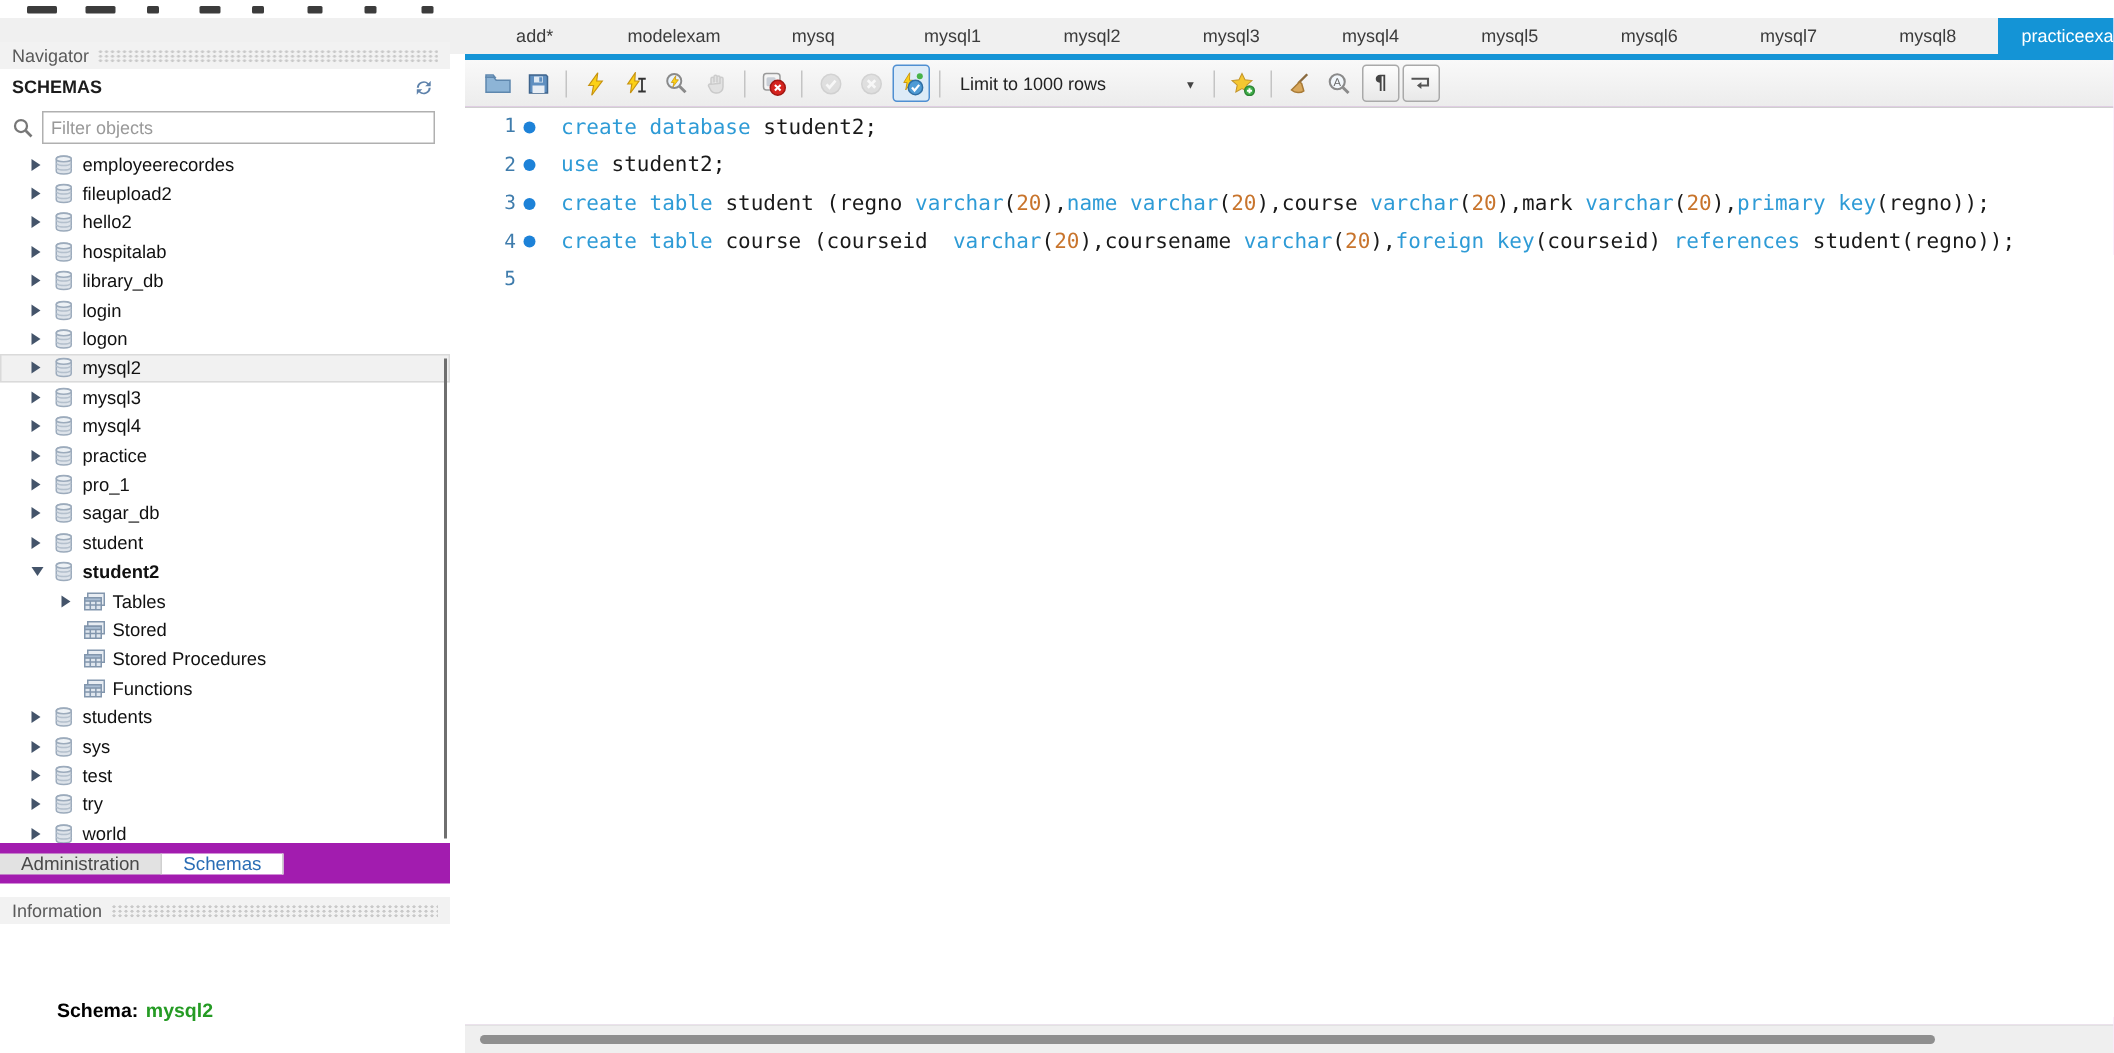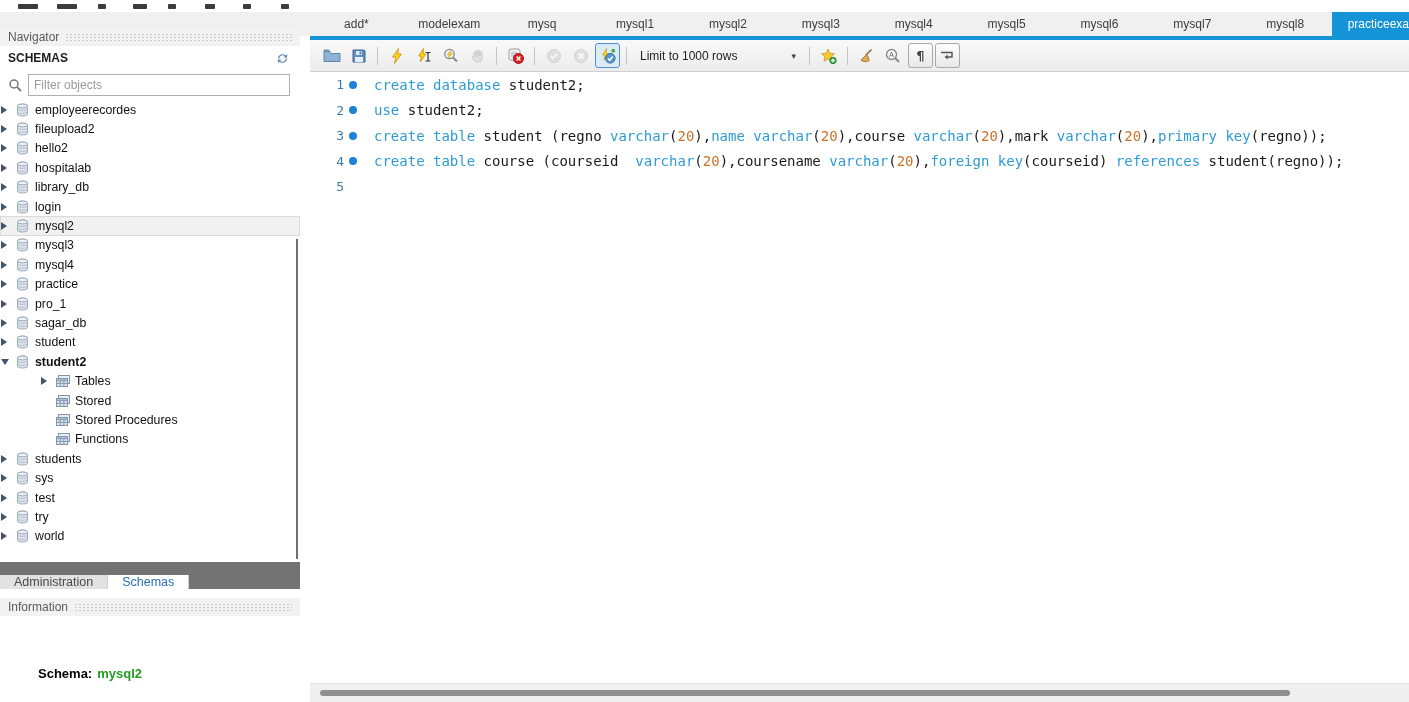--- a/index.html
+++ b/index.html
@@ -52,32 +52,32 @@
   #sidebar{position:absolute;left:0;top:28px;width:300px;height:674px;background:#fff;}
   .panel-header{height:18px;background:#f2f2f2;display:flex;align-items:center;padding:0 8px;font-size:12px;color:#5a5a5a;}
   .panel-header .dots{flex:1 1 auto;height:9px;margin-left:6px;background-image:radial-gradient(#c9c9c9 1px,transparent 1.1px);background-size:4px 3px;}
   #schemas-head{height:24px;display:flex;align-items:center;padding:0 10px 0 8px;}
   #schemas-head .title{font-size:12px;font-weight:bold;color:#1c1c1c;flex:1;}
   #filter-row{height:30px;display:flex;align-items:center;padding:0 10px 0 8px;}
   #filter-input{flex:1;height:22px;margin-left:6px;border:1px solid #b0b0b0;font-size:12px;padding:0 5px;color:#0f172a;outline:none;font-family:"Liberation Sans",sans-serif;}
   #filter-input::placeholder{color:#999;}
 
   #tree{position:relative;}
-  .trow{height:19.4px;display:flex;align-items:center;padding-left:0;border:1px solid transparent;}
+  .trow{height:19.4px;display:flex;align-items:center;padding-left:20px;border:1px solid transparent;}
   .trow.child{padding-left:40px;}
   .trow.highlight{background:#f1f1f1;border:1px solid #dadada;}
   .trow .arrbox{width:14px;flex:0 0 auto;display:flex;align-items:center;}
   .arr-r{width:0;height:0;border-top:4px solid transparent;border-bottom:4px solid transparent;border-left:6px solid #44546a;}
   .arr-d{width:0;height:0;border-left:4px solid transparent;border-right:4px solid transparent;border-top:6px solid #44546a;}
   .trow .ticon{width:20px;flex:0 0 auto;display:flex;align-items:center;}
   .trow .tlabel{font-size:12.3px;color:#111;white-space:nowrap;}
   .trow.bold .tlabel{font-weight:bold;}
   #tree-scrollbar{position:absolute;right:2px;top:139px;width:2px;height:320px;background:#6f6f6f;}
 
-  #bottom-tabs{position:absolute;left:0;top:534px;width:300px;height:27px;background:#737373;display:flex;align-items:flex-end;}
+  #bottom-tabs{position:absolute;left:0;top:534px;width:300px;height:27px;background:#a21caf;display:flex;align-items:center;}
   .btab{display:flex;align-items:center;padding:0 14px;font-size:12.5px;color:#4a4a4a;background:#e2e2e2;border-right:1px solid #d0d0d0;}
   .btab.active{background:#ffffff;color:#2a6db5;}
   #info-header{position:absolute;left:0;top:570px;width:300px;}
   #info-content{position:absolute;left:0;top:592px;width:300px;height:110px;background:#fff;}
   #schema-line{margin:46px 0 0 38px;font-size:13px;font-weight:bold;color:#000;}
   #schema-line .val{color:var(--green);margin-left:5px;}
 </style>
 </head>
 <body>
 
@@ -189,20 +189,33 @@
         </span>
         <span class="ticon">
           <svg width="15" height="14" viewBox="0 0 15 14">
             <path d="M2.5 3 c0 -1.2 2.2 -2 5 -2 s5 .8 5 2 v8 c0 1.2 -2.2 2 -5 2 s-5 -.8 -5 -2 Z" fill="#dde3ea" stroke="#9cabbc"></path>
             <ellipse cx="7.5" cy="3" rx="5" ry="1.9" fill="#edf1f5" stroke="#9cabbc"></ellipse>
             <path d="M2.5 6 c1 .9 2.7 1.4 5 1.4 s4 -.5 5 -1.4 M2.5 9 c1 .9 2.7 1.4 5 1.4 s4 -.5 5 -1.4" fill="none" stroke="#b4c0cd"></path>
           </svg>
         </span>
         <span class="tlabel">login</span>
       </div>
+      <div class="trow">
+        <span class="arrbox">
+          <span class="arr-r"></span>
+        </span>
+        <span class="ticon">
+          <svg width="15" height="14" viewBox="0 0 15 14">
+            <path d="M2.5 3 c0 -1.2 2.2 -2 5 -2 s5 .8 5 2 v8 c0 1.2 -2.2 2 -5 2 s-5 -.8 -5 -2 Z" fill="#dde3ea" stroke="#9cabbc"></path>
+            <ellipse cx="7.5" cy="3" rx="5" ry="1.9" fill="#edf1f5" stroke="#9cabbc"></ellipse>
+            <path d="M2.5 6 c1 .9 2.7 1.4 5 1.4 s4 -.5 5 -1.4 M2.5 9 c1 .9 2.7 1.4 5 1.4 s4 -.5 5 -1.4" fill="none" stroke="#b4c0cd"></path>
+          </svg>
+        </span>
+        <span class="tlabel">logon</span>
+      </div>
       <div class="trow highlight">
         <span class="arrbox">
           <span class="arr-r"></span>
         </span>
         <span class="ticon">
           <svg width="15" height="14" viewBox="0 0 15 14">
             <path d="M2.5 3 c0 -1.2 2.2 -2 5 -2 s5 .8 5 2 v8 c0 1.2 -2.2 2 -5 2 s-5 -.8 -5 -2 Z" fill="#dde3ea" stroke="#9cabbc"></path>
             <ellipse cx="7.5" cy="3" rx="5" ry="1.9" fill="#edf1f5" stroke="#9cabbc"></ellipse>
             <path d="M2.5 6 c1 .9 2.7 1.4 5 1.4 s4 -.5 5 -1.4 M2.5 9 c1 .9 2.7 1.4 5 1.4 s4 -.5 5 -1.4" fill="none" stroke="#b4c0cd"></path>
           </svg>

